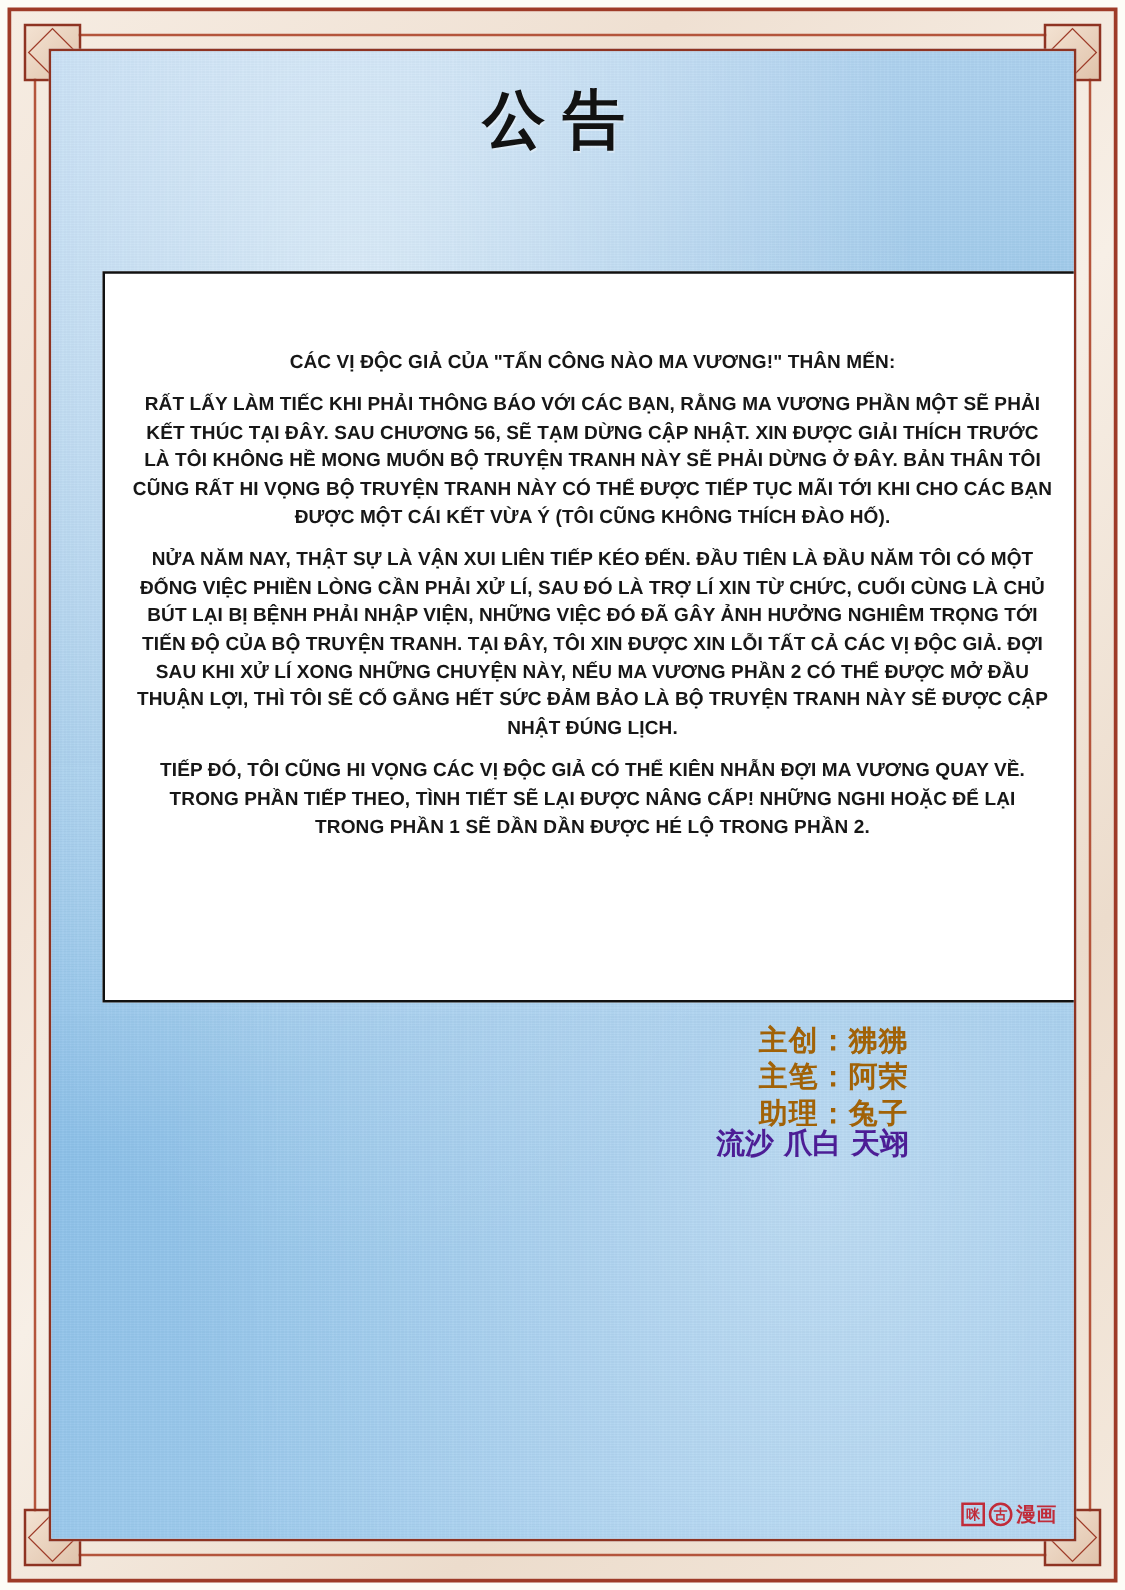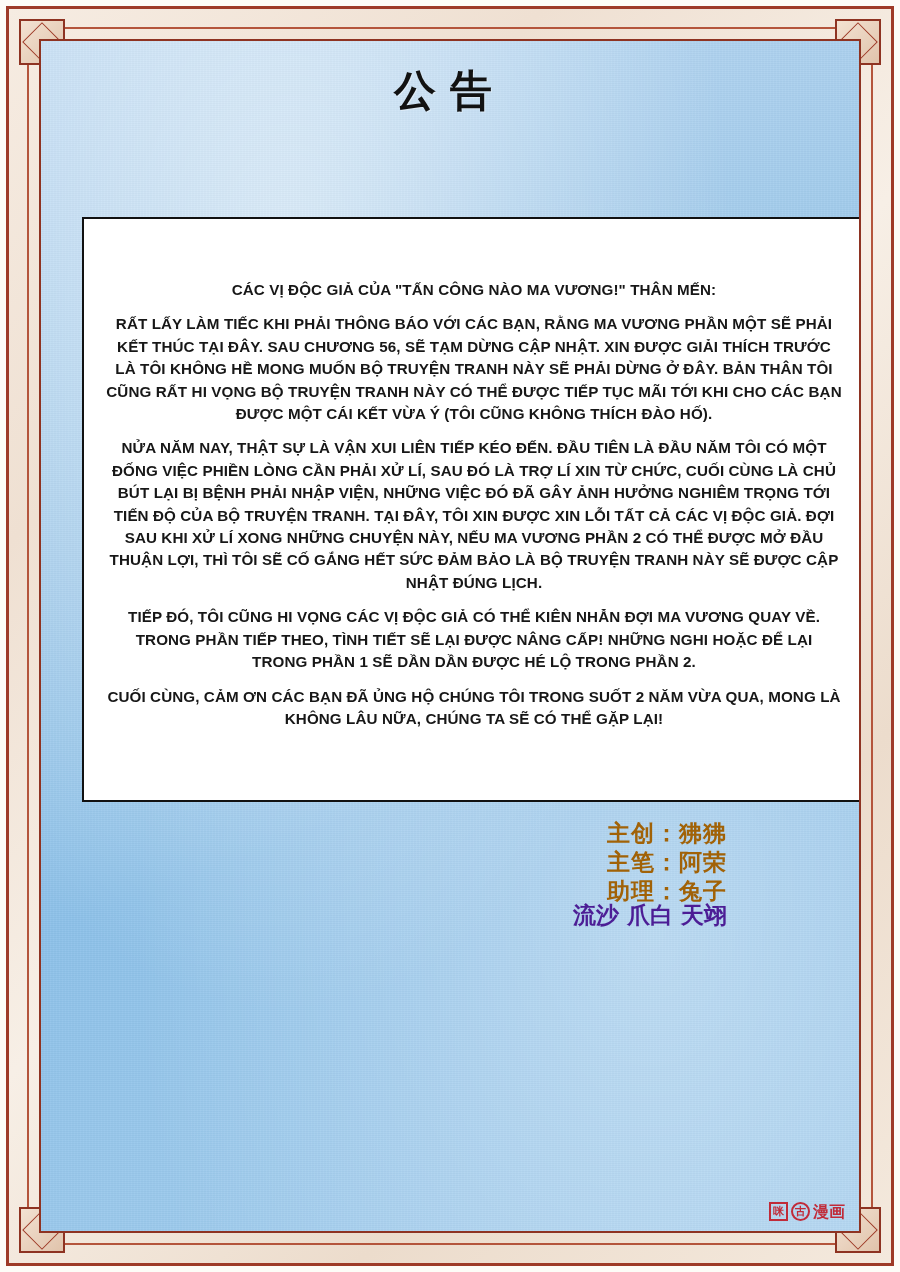--- a/index.html
+++ b/index.html
@@ -90,21 +90,21 @@
 
   
   .title {
     position: absolute;
     left: 0;
     right: 0;
     top: 22px;
     text-align: center;
     font-family: "DejaVu Sans", sans-serif;
     font-weight: bold;
-    font-size: 42px;
+    font-size: 50px;
     letter-spacing: 14px;
     color: #121212;
     text-shadow: 1px 1px 0 rgba(255,255,255,.35);
   }
 
   
   .notice-box {
     position: absolute;
     left: 41px;
     top: 176px;
@@ -217,21 +217,20 @@
       <div class="paper"></div>
 
       <div class="title">公告</div>
 
       <div class="notice-box">
         <div class="notice-body">
           <p>CÁC VỊ ĐỘC GIẢ CỦA "TẤN CÔNG NÀO MA VƯƠNG!" THÂN MẾN:</p>
           <p>RẤT LẤY LÀM TIẾC KHI PHẢI THÔNG BÁO VỚI CÁC BẠN, RẰNG MA VƯƠNG PHẦN MỘT SẼ PHẢI KẾT THÚC TẠI ĐÂY. SAU CHƯƠNG 56, SẼ TẠM DỪNG CẬP NHẬT. XIN ĐƯỢC GIẢI THÍCH TRƯỚC LÀ TÔI KHÔNG HỀ MONG MUỐN BỘ TRUYỆN TRANH NÀY SẼ PHẢI DỪNG Ở ĐÂY. BẢN THÂN TÔI CŨNG RẤT HI VỌNG BỘ TRUYỆN TRANH NÀY CÓ THỂ ĐƯỢC TIẾP TỤC MÃI TỚI KHI CHO CÁC BẠN ĐƯỢC MỘT CÁI KẾT VỪA Ý (TÔI CŨNG KHÔNG THÍCH ĐÀO HỐ).</p>
           <p>NỬA NĂM NAY, THẬT SỰ LÀ VẬN XUI LIÊN TIẾP KÉO ĐẾN. ĐẦU TIÊN LÀ ĐẦU NĂM TÔI CÓ MỘT ĐỐNG VIỆC PHIỀN LÒNG CẦN PHẢI XỬ LÍ, SAU ĐÓ LÀ TRỢ LÍ XIN TỪ CHỨC, CUỐI CÙNG LÀ CHỦ BÚT LẠI BỊ BỆNH PHẢI NHẬP VIỆN, NHỮNG VIỆC ĐÓ ĐÃ GÂY ẢNH HƯỞNG NGHIÊM TRỌNG TỚI TIẾN ĐỘ CỦA BỘ TRUYỆN TRANH. TẠI ĐÂY, TÔI XIN ĐƯỢC XIN LỖI TẤT CẢ CÁC VỊ ĐỘC GIẢ. ĐỢI SAU KHI XỬ LÍ XONG NHỮNG CHUYỆN NÀY, NẾU MA VƯƠNG PHẦN 2 CÓ THỂ ĐƯỢC MỞ ĐẦU THUẬN LỢI, THÌ TÔI SẼ CỐ GẮNG HẾT SỨC ĐẢM BẢO LÀ BỘ TRUYỆN TRANH NÀY SẼ ĐƯỢC CẬP NHẬT ĐÚNG LỊCH.</p>
           <p>TIẾP ĐÓ, TÔI CŨNG HI VỌNG CÁC VỊ ĐỘC GIẢ CÓ THỂ KIÊN NHẪN ĐỢI MA VƯƠNG QUAY VỀ. TRONG PHẦN TIẾP THEO, TÌNH TIẾT SẼ LẠI ĐƯỢC NÂNG CẤP! NHỮNG NGHI HOẶC ĐỂ LẠI TRONG PHẦN 1 SẼ DẦN DẦN ĐƯỢC HÉ LỘ TRONG PHẦN 2.</p>
-          <p>CUỐI CÙNG, CẢM ƠN CÁC BẠN ĐÃ ỦNG HỘ CHÚNG TÔI TRONG SUỐT 2 NĂM VỪA QUA, MONG LÀ KHÔNG LÂU NỮA, CHÚNG TA SẼ CÓ THỂ GẶP LẠI!</p>
         </div>
       </div>
 
       <div class="credits">
         <span class="row">
           <span class="label">主创：</span><span class="value">狒狒</span>
         </span>
         <span class="row">
           <span class="label">主笔：</span><span class="value">阿荣</span>
         </span>

